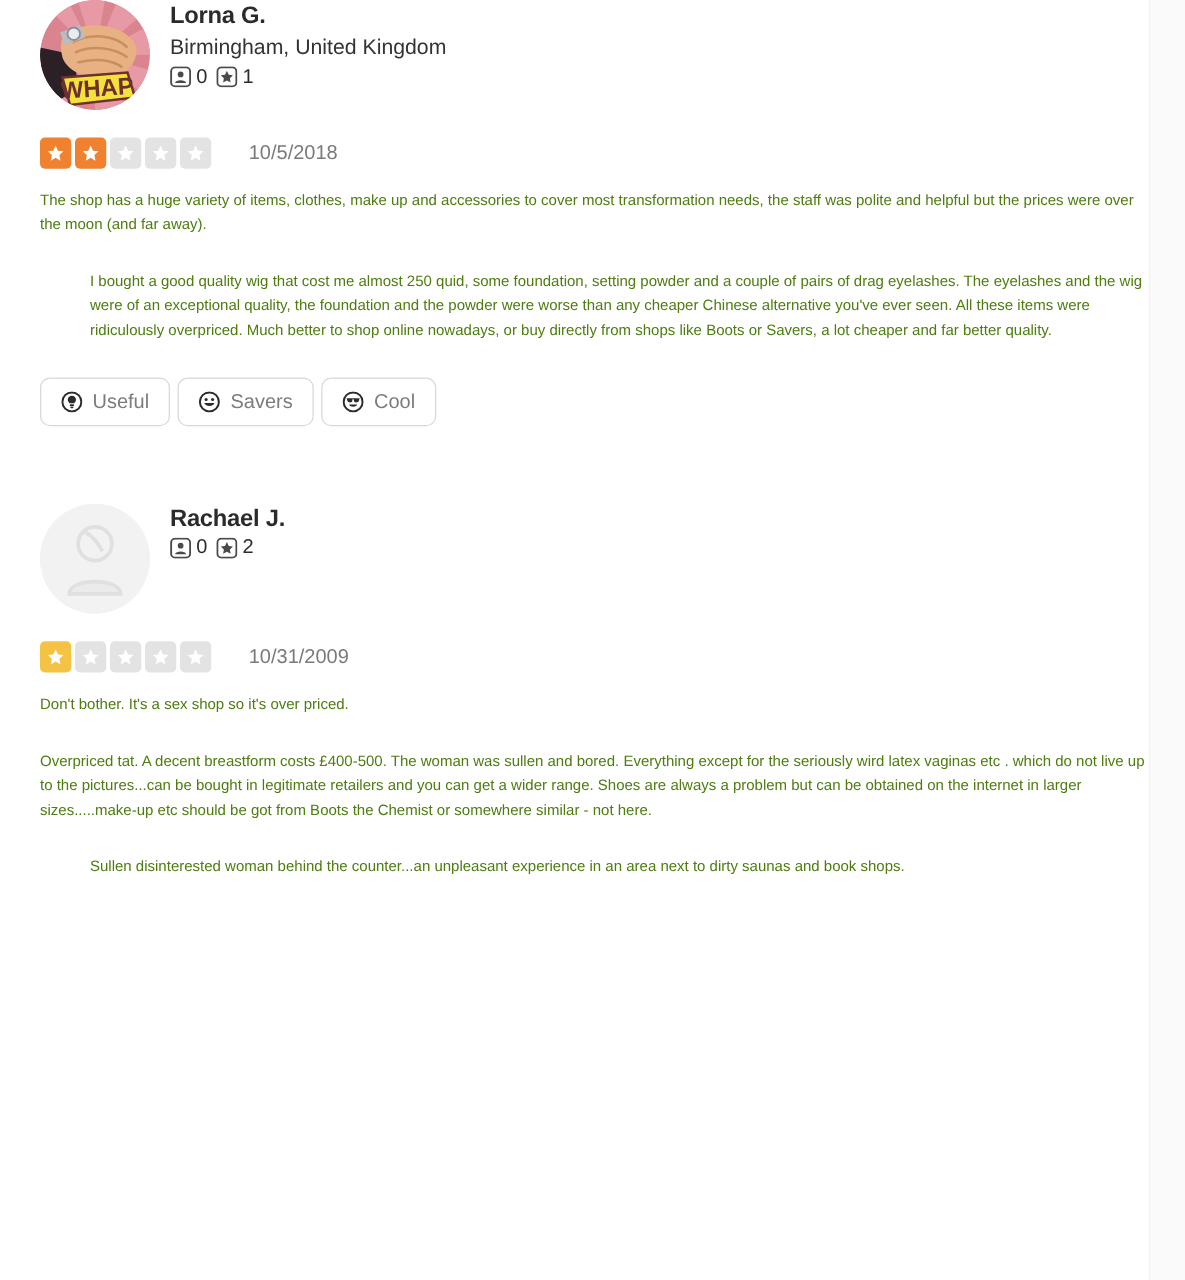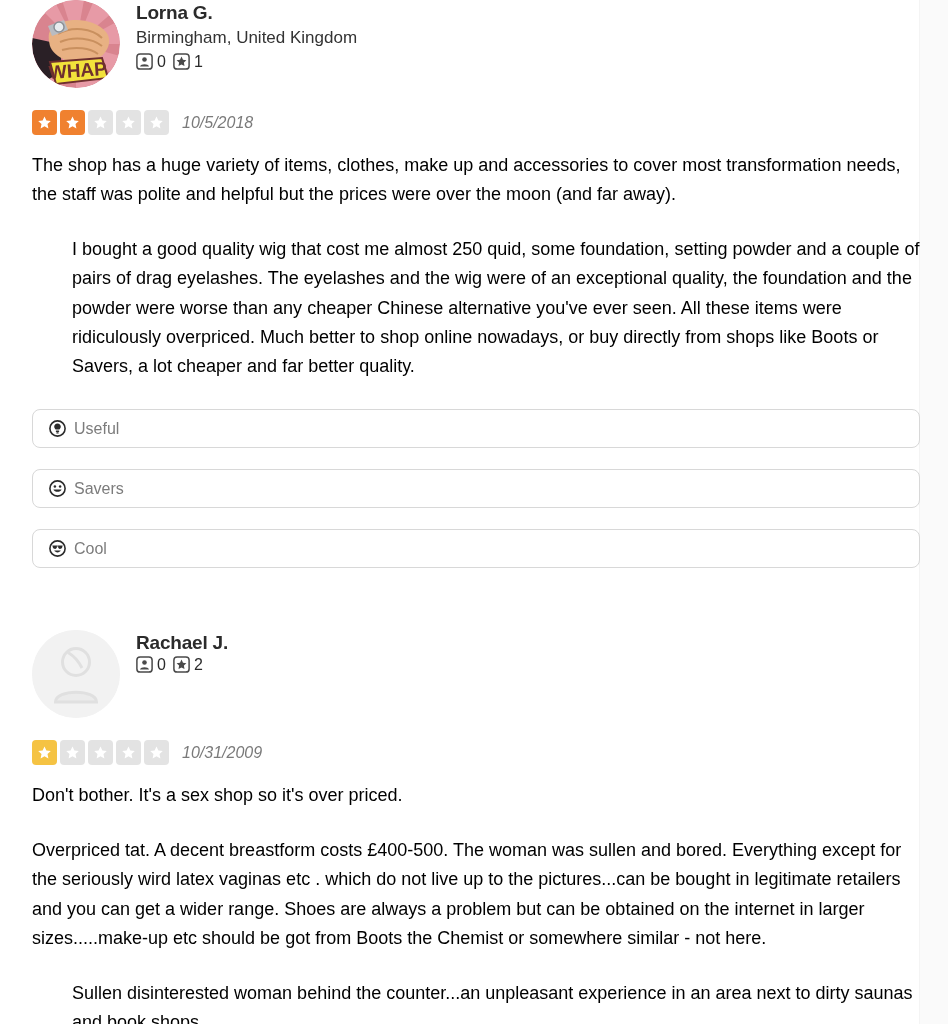--- a/index.html
+++ b/index.html
@@ -95,23 +95,22 @@
     gap: 4px;
   }
   .stat .glyph { display: inline-flex; }
   .stat .glyph svg { display: block; }
   .stat .num { font-size: 16px; color: #2b2b2b; }
 
   
   .rating-row {
     display: flex;
     align-items: center;
-    gap: 13px;
+    gap: 30px;
     margin: 22px 0 0 0;
-    font-style: italic;
   }
   .stars {
     display: inline-flex;
     gap: 3px;
   }
   .star {
     width: 25px;
     height: 25px;
     border-radius: 4px;
     background: #e3e3e3;
@@ -124,36 +123,35 @@
   .star.filled-1 { background: #f5c343; }
   .review-date {
     font-size: 16px;
     color: #7a7a7a;
     line-height: 1;
   }
 
   
   .review-body {
     margin-top: 16px;
-    font-size: 18px;
+    font-size: 12px;
     line-height: 1.62;
-    color: #000000;
+    color: #4d7c0f;
     max-width: 888px;
   }
   .review-body p {
     margin: 0 0 26px 0;
   }
   .review-body p:last-child { margin-bottom: 0; margin-left: 40px; }
 
   
   .actions {
     display: flex;
-    gap: 21px;
+    gap: 6px;
     margin-top: 28px;
-    flex-direction: column;
   }
   .action-btn {
     display: inline-flex;
     align-items: center;
     gap: 8px;
     height: 39px;
     padding: 0 16px;
     border: 1px solid #d8d8d8;
     border-radius: 8px;
     background: #ffffff;

